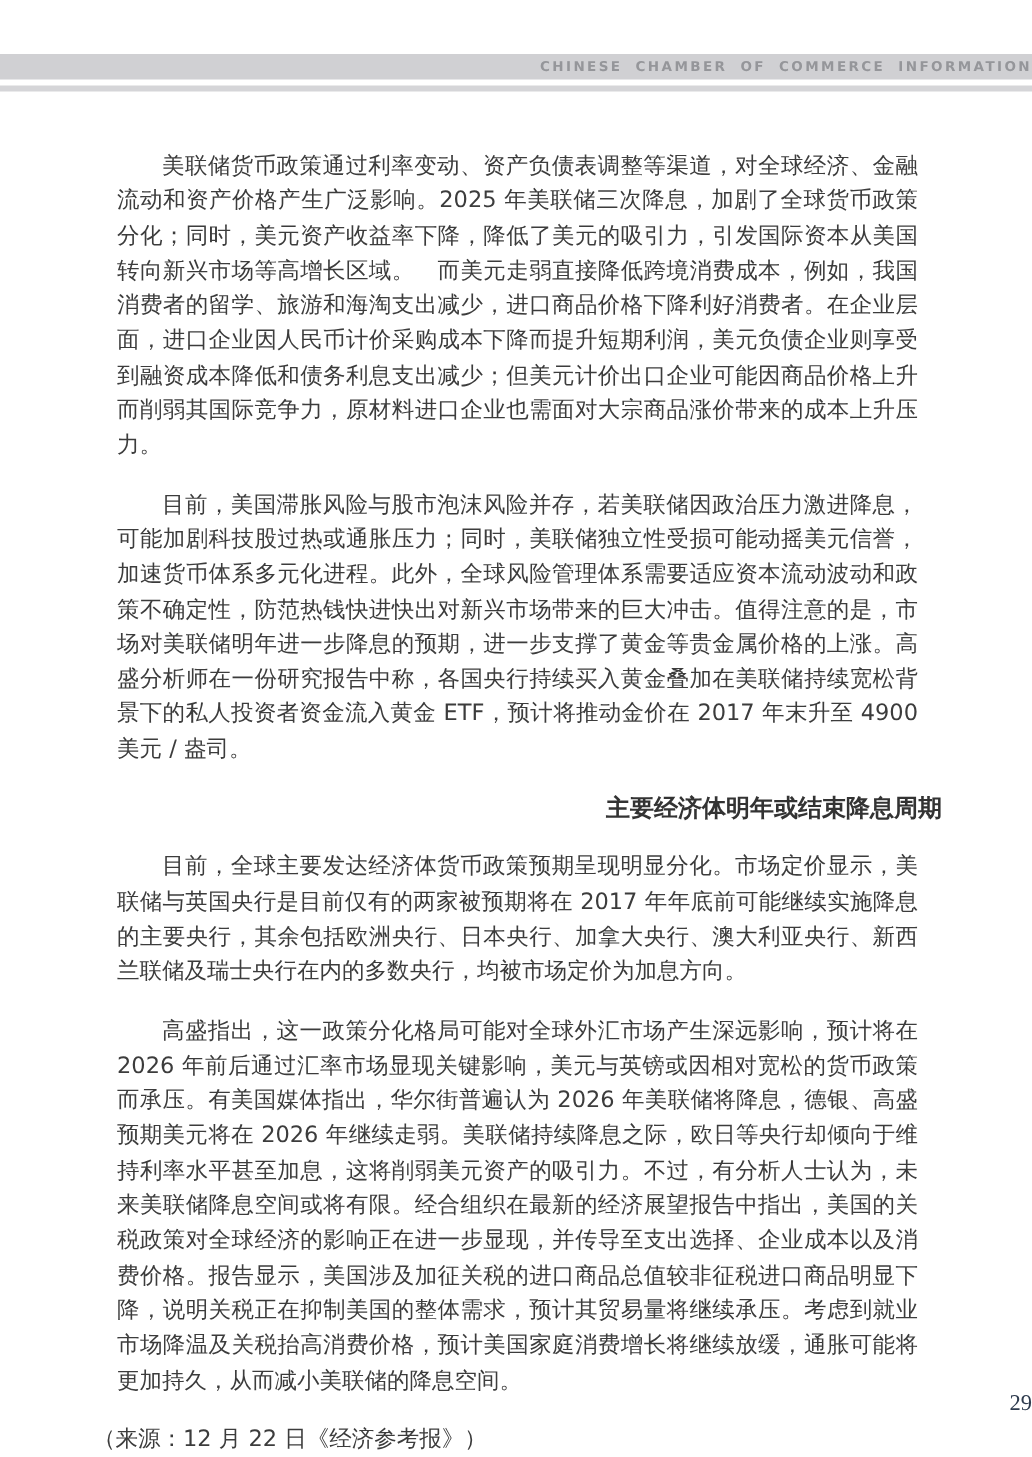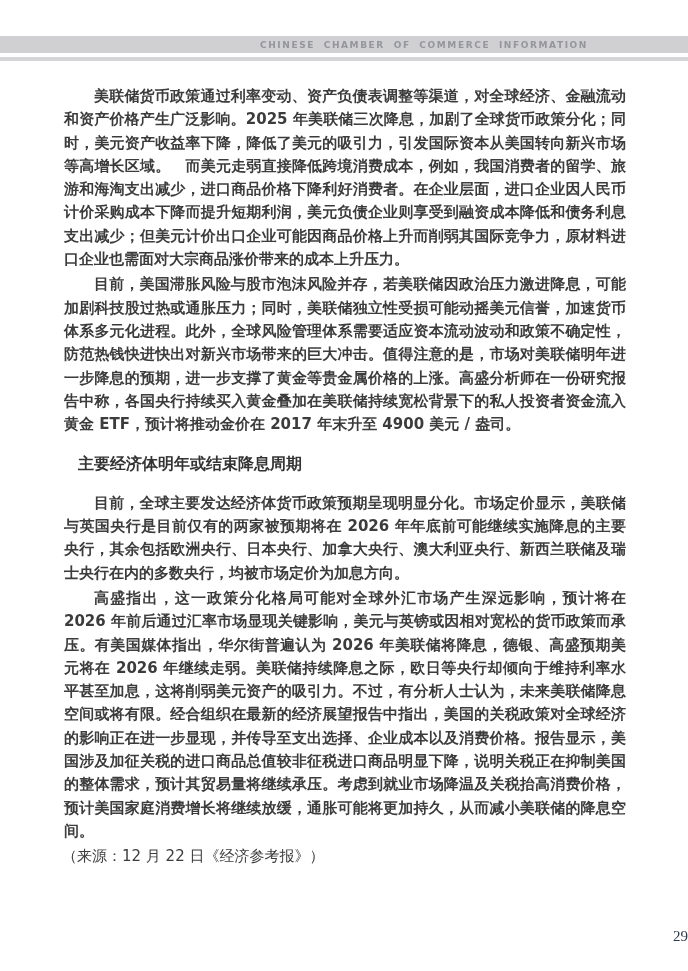--- a/index.html
+++ b/index.html
@@ -18,21 +18,20 @@
   .header-bar {
     position: absolute;
     top: 36px;
     left: 0;
     right: 0;
     height: 17px;
     background: #d0d0d3;
     display: flex;
     align-items: center;
     justify-content: flex-end;
-    padding-right: 100px;
   }
   .header-bar .header-title {
     font-size: 9px;
     font-weight: bold;
     letter-spacing: 1.6px;
     word-spacing: 4px;
     color: #95969a;
     white-space: nowrap;
   }
   .header-rule {
@@ -48,29 +47,28 @@
     top: 83px;
     left: 62px;
     width: 566px;
     color: #3c3c3c;
     font-size: 15px;
     line-height: 23.3px;
     text-align: justify;
   }
   .article p.para {
     text-indent: 2em;
-    margin: 2px;
-    font-weight: bold;
+    margin: 16px;
   }
   .article h2.section-heading {
     font-size: 16px;
     font-weight: bold;
-    text-align: left;
+    text-align: right;
     line-height: 23.3px;
-    margin: 16px;
+    margin: 0;
     color: #333333;
   }
   .article p.source {
     text-indent: 0;
     text-align: left;
     margin: 0;
   }
   .page-number {
     position: absolute;
     bottom: 26px;
@@ -90,20 +88,20 @@
   <div class="header-bar">
     <span class="header-title">CHINESE CHAMBER OF COMMERCE INFORMATION</span>
   </div>
 
   <div class="header-rule"></div>
 
   <div class="article">
     <p class="para">美联储货币政策通过利率变动、资产负债表调整等渠道，对全球经济、金融流动和资产价格产生广泛影响。2025 年美联储三次降息，加剧了全球货币政策分化；同时，美元资产收益率下降，降低了美元的吸引力，引发国际资本从美国转向新兴市场等高增长区域。　而美元走弱直接降低跨境消费成本，例如，我国消费者的留学、旅游和海淘支出减少，进口商品价格下降利好消费者。在企业层面，进口企业因人民币计价采购成本下降而提升短期利润，美元负债企业则享受到融资成本降低和债务利息支出减少；但美元计价出口企业可能因商品价格上升而削弱其国际竞争力，原材料进口企业也需面对大宗商品涨价带来的成本上升压力。</p>
     <p class="para">目前，美国滞胀风险与股市泡沫风险并存，若美联储因政治压力激进降息，可能加剧科技股过热或通胀压力；同时，美联储独立性受损可能动摇美元信誉，加速货币体系多元化进程。此外，全球风险管理体系需要适应资本流动波动和政策不确定性，防范热钱快进快出对新兴市场带来的巨大冲击。值得注意的是，市场对美联储明年进一步降息的预期，进一步支撑了黄金等贵金属价格的上涨。高盛分析师在一份研究报告中称，各国央行持续买入黄金叠加在美联储持续宽松背景下的私人投资者资金流入黄金 ETF，预计将推动金价在 2017 年末升至 4900 美元 / 盎司。</p>
     <h2 class="section-heading">主要经济体明年或结束降息周期</h2>
-    <p class="para">目前，全球主要发达经济体货币政策预期呈现明显分化。市场定价显示，美联储与英国央行是目前仅有的两家被预期将在 2026 年年底前可能继续实施降息的主要央行，其余包括欧洲央行、日本央行、加拿大央行、澳大利亚央行、新西兰联储及瑞士央行在内的多数央行，均被市场定价为加息方向。</p>
+    <p class="para">目前，全球主要发达经济体货币政策预期呈现明显分化。市场定价显示，美联储与英国央行是目前仅有的两家被预期将在 2017 年年底前可能继续实施降息的主要央行，其余包括欧洲央行、日本央行、加拿大央行、澳大利亚央行、新西兰联储及瑞士央行在内的多数央行，均被市场定价为加息方向。</p>
     <p class="para">高盛指出，这一政策分化格局可能对全球外汇市场产生深远影响，预计将在 2026 年前后通过汇率市场显现关键影响，美元与英镑或因相对宽松的货币政策而承压。有美国媒体指出，华尔街普遍认为 2026 年美联储将降息，德银、高盛预期美元将在 2026 年继续走弱。美联储持续降息之际，欧日等央行却倾向于维持利率水平甚至加息，这将削弱美元资产的吸引力。不过，有分析人士认为，未来美联储降息空间或将有限。经合组织在最新的经济展望报告中指出，美国的关税政策对全球经济的影响正在进一步显现，并传导至支出选择、企业成本以及消费价格。报告显示，美国涉及加征关税的进口商品总值较非征税进口商品明显下降，说明关税正在抑制美国的整体需求，预计其贸易量将继续承压。考虑到就业市场降温及关税抬高消费价格，预计美国家庭消费增长将继续放缓，通胀可能将更加持久，从而减小美联储的降息空间。</p>
     <p class="source">（来源：12 月 22 日《经济参考报》）</p>
   </div>
 
   <div class="page-number">29</div>
 
 </div>
 
 </body></html>

